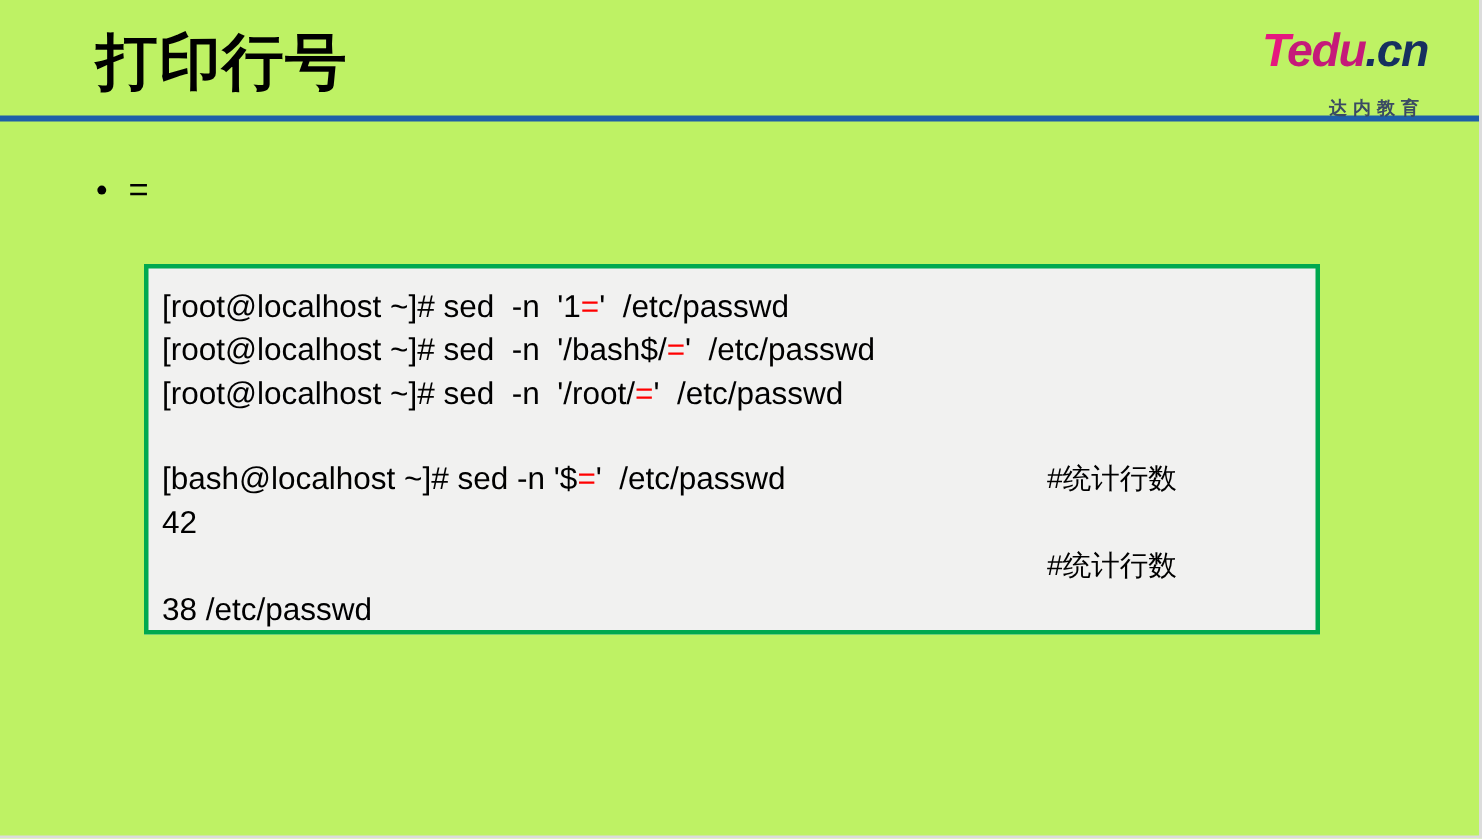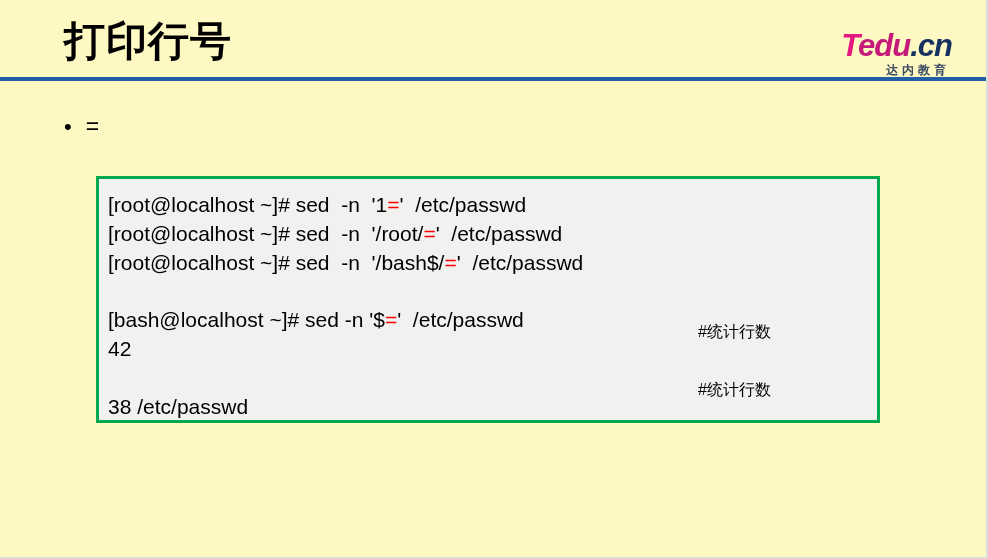--- a/index.html
+++ b/index.html
@@ -7,21 +7,21 @@
     padding: 0;
     background: #ffffff;
   }
   body {
     font-family: "Liberation Sans", "DejaVu Sans", sans-serif;
   }
   .slide {
     position: relative;
     width: 988px;
     height: 559px;
-    background: #fef9c3;
+    background: #bef264;
     box-sizing: border-box;
     border-right: 2px solid #dcdcdc;
     border-bottom: 2px solid #dcdcdc;
     overflow: hidden;
   }
 
   
   .slide-title {
     position: absolute;
     left: 64px;
@@ -51,27 +51,26 @@
     height: 52px;
     text-align: right;
   }
   .logo-wordmark {
     font-size: 31px;
     line-height: 32px;
     font-weight: 700;
     font-style: italic;
     letter-spacing: -1px;
     white-space: nowrap;
-    margin-top: 12px;
   }
   .logo-t { color: #e5187f; }
   .logo-edu { color: #c51a7a; }
   .logo-cn { color: #16305f; }
   .logo-sub {
-    margin-top: 1px;
+    margin-top: 15px;
     font-size: 12px;
     line-height: 14px;
     font-weight: 700;
     color: #3a4a63;
     letter-spacing: 4px;
     padding-right: 2px;
     white-space: nowrap;
   }
 
   
@@ -112,22 +111,22 @@
     line-height: 29px;
     color: #000000;
     white-space: pre;
     height: 29px;
   }
   .code-line.blank { height: 28px; }
   .eq { color: #ff0000; }
   .code-comment {
     position: absolute;
     left: 590px;
-    top: 12px;
-    font-size: 16px;
+    top: 0;
+    font-size: 19px;
     line-height: 29px;
     color: #000000;
     white-space: pre;
   }
 </style>
 </head>
 <body>
 
 <div class="slide">
 
@@ -142,22 +141,22 @@
     <div class="logo-sub">达内教育</div>
   </div>
 
   <div class="bullet-row">
     <span class="bullet-dot">•</span>
     <span class="bullet-text">=</span>
   </div>
 
   <div class="code-box" id="code-box">
       <div class="code-line"><span>[root@localhost ~]# sed  -n  '1</span><span class="eq">=</span><span>'  /etc/passwd</span></div>
+      <div class="code-line"><span>[root@localhost ~]# sed  -n  '/bash$/</span><span class="eq">=</span><span>'  /etc/passwd</span></div>
       <div class="code-line"><span>[root@localhost ~]# sed  -n  '/root/</span><span class="eq">=</span><span>'  /etc/passwd</span></div>
-      <div class="code-line"><span>[root@localhost ~]# sed  -n  '/bash$/</span><span class="eq">=</span><span>'  /etc/passwd</span></div>
       <div class="code-line blank"></div>
       <div class="code-line"><span>[bash@localhost ~]# sed -n '$</span><span class="eq">=</span><span>'  /etc/passwd</span><span class="code-comment">#统计行数</span></div>
       <div class="code-line"><span>42</span></div>
       <div class="code-line"><span class="code-comment">#统计行数</span></div>
       <div class="code-line"><span>38 /etc/passwd</span></div>
     </div>
 
 </div>
 
 </body></html>

